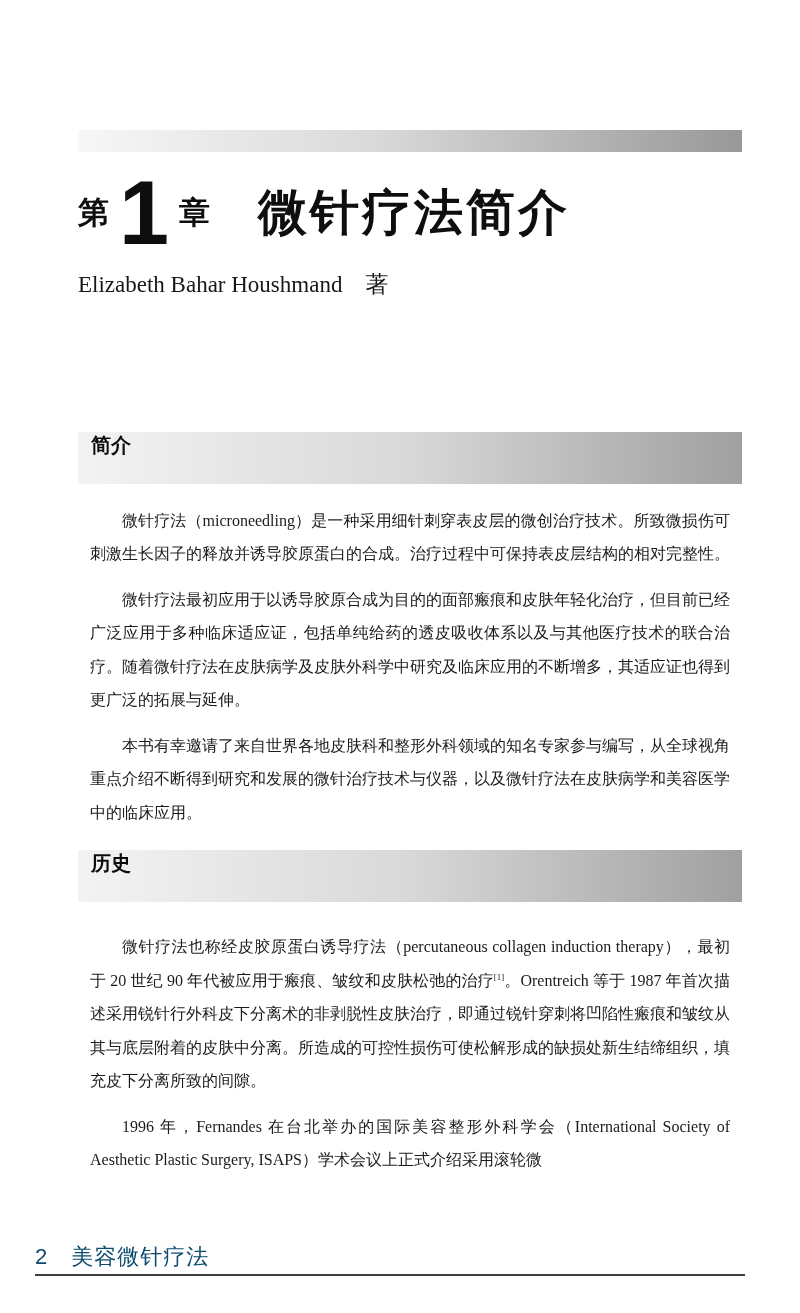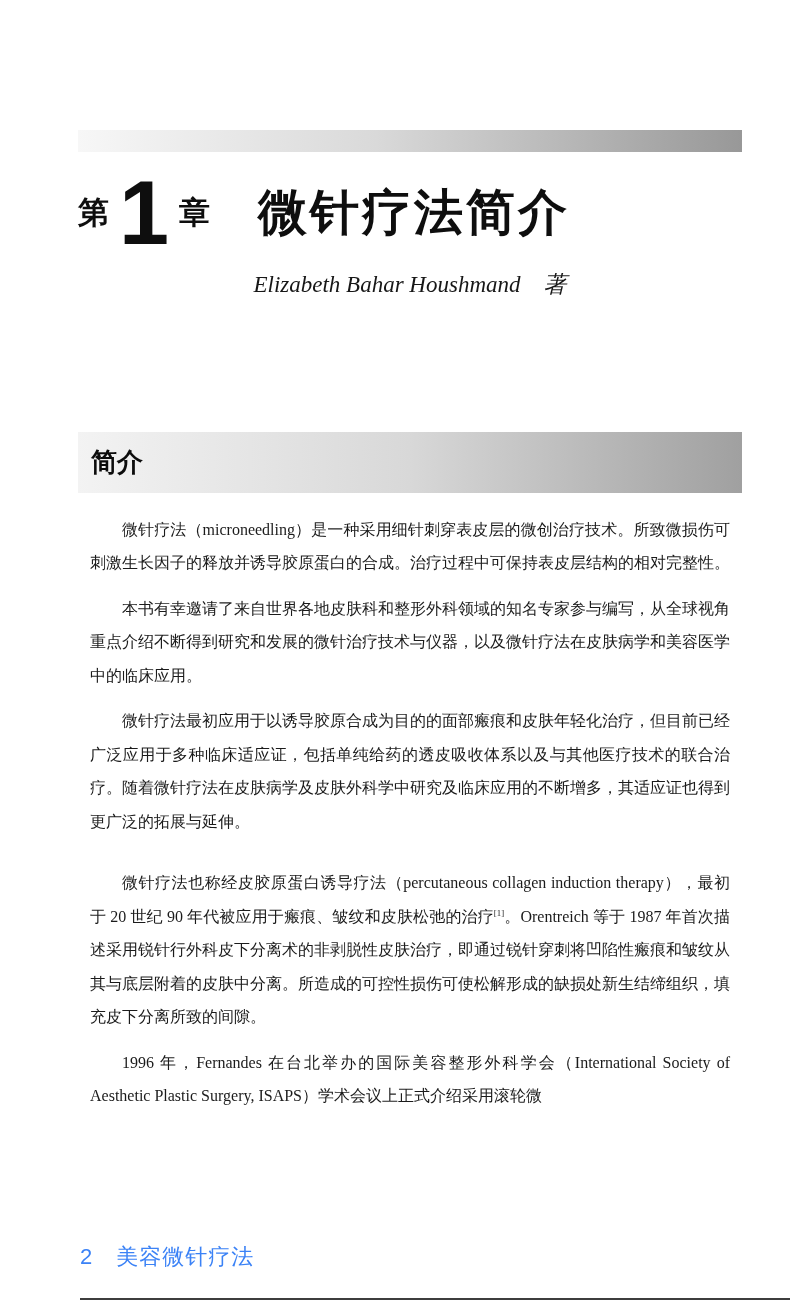--- a/index.html
+++ b/index.html
@@ -29,37 +29,35 @@
     font-family: "Liberation Sans", "DejaVu Sans", sans-serif;
     font-weight: bold;
     color: #0e0e0e;
   }
   .ch-pre, .ch-suf { font-size: 31px; }
   .ch-num { font-size: 90px; line-height: 0.92; margin: 0 10px; }
   .ch-title { font-size: 49px; margin-left: 48px; letter-spacing: 3px; }
 
   .author {
     margin-top: 14px;
-    text-align: center;
+    text-align: left;
     font-size: 23px;
     color: #171717;
-    font-style: italic;
   }
 
   
   .section-bar {
-    height: 61px;
+    height: 52px;
     display: flex;
-    align-items: center;
     padding-left: 13px;
     box-sizing: border-box;
     background: linear-gradient(to right, #f3f3f3 0%, #d8d8d8 50%, #a0a0a0 100%);
     font-family: "Liberation Sans", "DejaVu Sans", sans-serif;
     font-weight: bold;
-    font-size: 26px;
+    font-size: 20px;
     color: #0c0c0c;
   }
   .section-bar.first { margin-top: 132px; }
   .section-bar.second { margin-top: 21px; }
 
   .body-block { text-align: justify; }
   .body-block.intro { margin-top: 20px; }
   .body-block.history { margin-top: 28px; }
   .body-block p {
     margin: 12px;
@@ -69,26 +67,25 @@
     text-align: justify;
   }
   sup.ref { font-size: 0.55em; line-height: 0; }
 
   
   .running-footer {
     position: absolute;
     left: 35px;
     width: 710px;
     top: 1242px;
-    padding-bottom: 26px;
+    padding-bottom: 2px;
     border-bottom: 2px solid #3d3d3d;
     font-family: "Liberation Sans", "DejaVu Sans", sans-serif;
     font-size: 22px;
-    color: #3b82f6;
-    margin-left: 45px;
+    color: #0c4a6e;
   }
   .rf-num { margin-right: 24px; }
   .rf-title { letter-spacing: 1px; }
 </style>
 </head>
 <body>
 
 <div class="page">
   <div class="content">
 
@@ -102,24 +99,27 @@
     </div>
 
     <div class="author">Elizabeth Bahar Houshmand　著</div>
 
     <div class="section-bar first">
       <span>简介</span>
     </div>
 
     <div class="body-block intro">
       <p>微针疗法（microneedling）是一种采用细针刺穿表皮层的微创治疗技术。所致微损伤可刺激生长因子的释放并诱导胶原蛋白的合成。治疗过程中可保持表皮层结构的相对完整性。</p>
+      <p>微针疗法最初应用于以诱导胶原合成为目的的面部瘢痕和皮肤年轻化治疗，但目前已经广泛应用于多种临床适应证，包括单纯给药的透皮吸收体系以及与其他医疗技术的联合治疗。随着微针疗法在皮肤病学及皮肤外科学中研究及临床应用的不断增多，其适应证也得到更广泛的拓展与延伸。</p>
       <p>本书有幸邀请了来自世界各地皮肤科和整形外科领域的知名专家参与编写，从全球视角重点介绍不断得到研究和发展的微针治疗技术与仪器，以及微针疗法在皮肤病学和美容医学中的临床应用。</p>
-      <p>微针疗法最初应用于以诱导胶原合成为目的的面部瘢痕和皮肤年轻化治疗，但目前已经广泛应用于多种临床适应证，包括单纯给药的透皮吸收体系以及与其他医疗技术的联合治疗。随着微针疗法在皮肤病学及皮肤外科学中研究及临床应用的不断增多，其适应证也得到更广泛的拓展与延伸。</p>
     </div>
 
+    <div class="section-bar second">
+      <span>历史</span>
+    </div>
 
     <div class="body-block history">
       <p><span>微针疗法也称经皮胶原蛋白诱导疗法（percutaneous collagen induction therapy），最初于 20 世纪 90 年代被应用于瘢痕、皱纹和皮肤松弛的治疗</span><sup class="ref">[1]</sup><span>。Orentreich 等于 1987 年首次描述采用锐针行外科皮下分离术的非剥脱性皮肤治疗，即通过锐针穿刺将凹陷性瘢痕和皱纹从其与底层附着的皮肤中分离。所造成的可控性损伤可使松解形成的缺损处新生结缔组织，填充皮下分离所致的间隙。</span></p>
       <p>1996 年，Fernandes 在台北举办的国际美容整形外科学会（International Society of Aesthetic Plastic Surgery, ISAPS）学术会议上正式介绍采用滚轮微</p>
     </div>
 
   </div>
 
   <div class="running-footer">
     <span class="rf-num">2</span><span class="rf-title">美容微针疗法</span>

